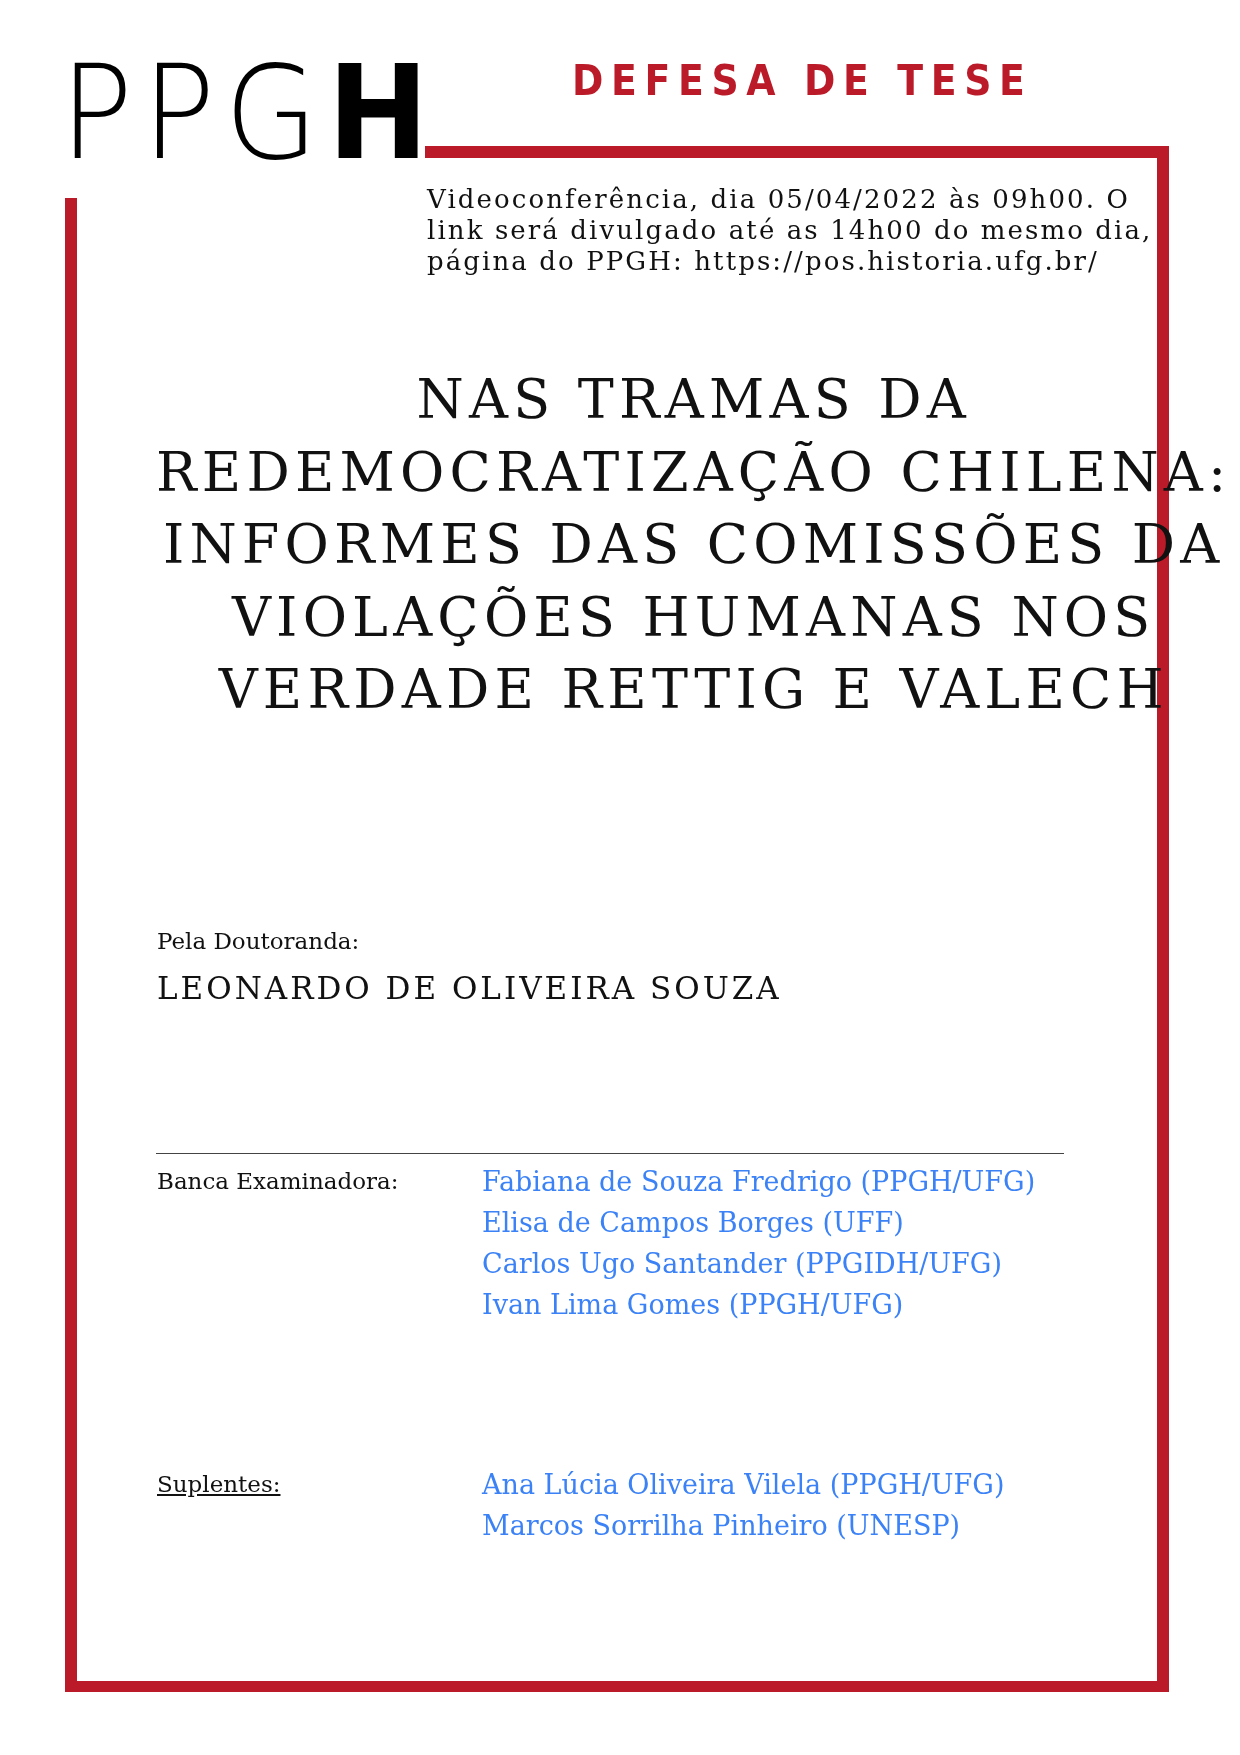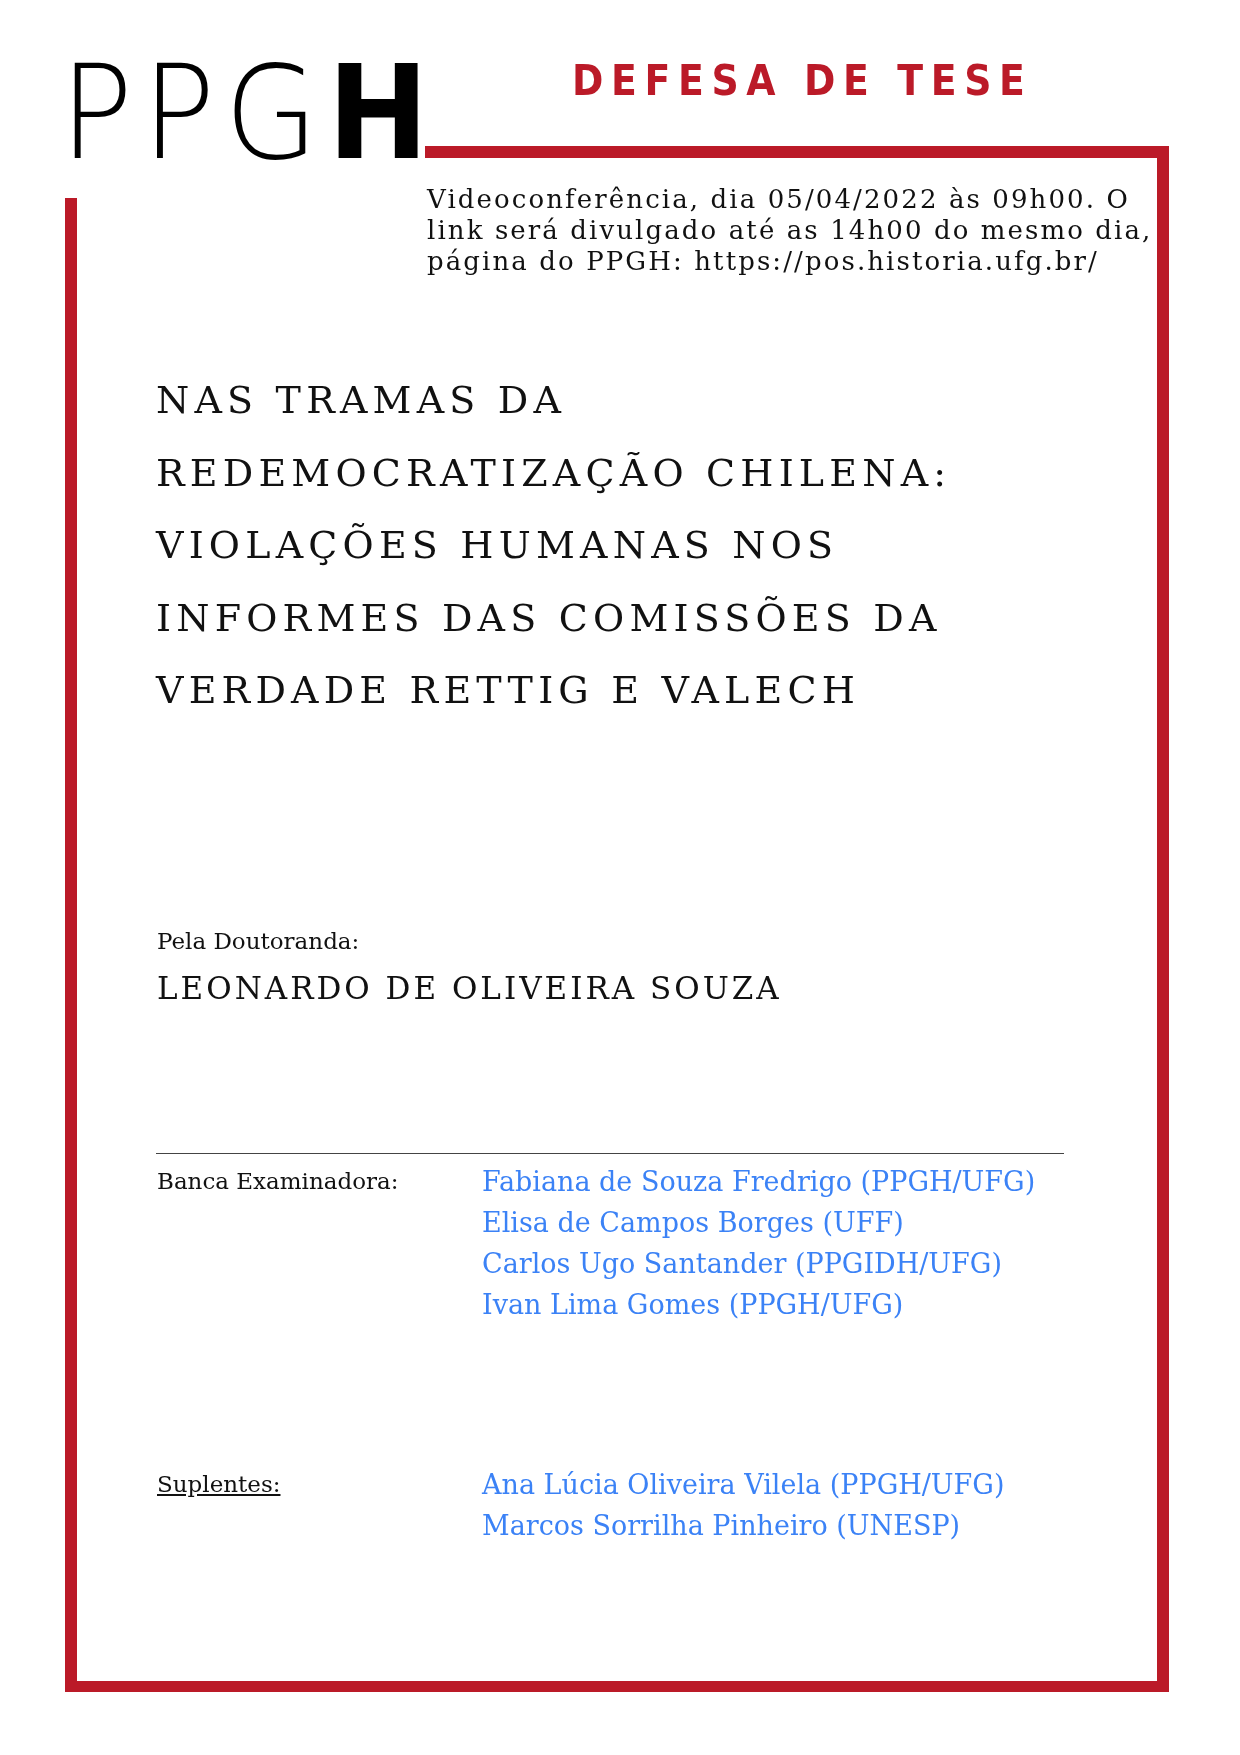--- a/index.html
+++ b/index.html
@@ -37,24 +37,25 @@
       font-family: "DejaVu Serif", serif;
       font-size: 26px;
       line-height: 31px;
       letter-spacing: 2.1px;
       color: #111;
     }
     .info div { white-space: nowrap; }
     .title {
       left: 156px; top: 364px;
       font-family: "DejaVu Serif", serif;
-      font-size: 38px;
+      font-size: 54px;
       line-height: 72.5px;
       letter-spacing: 5.2px;
       color: #111;
+      text-align: center;
     }
     .title div { white-space: nowrap; }
     .pela {
       left: 157px; top: 926px;
       font-family: "DejaVu Serif", serif;
       font-size: 23px;
       line-height: 30px;
       color: #111;
       white-space: nowrap;
     }
@@ -97,22 +98,22 @@
 
 <div class="abs info">
   <div>Videoconferência, dia 05/04/2022 às 09h00. O</div>
   <div>link será divulgado até as 14h00 do mesmo dia,</div>
   <div>página do PPGH: https://pos.historia.ufg.br/</div>
 </div>
 
 <div class="abs title">
   <div>NAS TRAMAS DA</div>
   <div>REDEMOCRATIZAÇÃO CHILENA:</div>
+  <div>INFORMES DAS COMISSÕES DA</div>
   <div>VIOLAÇÕES HUMANAS NOS</div>
-  <div>INFORMES DAS COMISSÕES DA</div>
   <div>VERDADE RETTIG E VALECH</div>
 </div>
 
 <div class="abs pela">Pela Doutoranda:</div>
 <div class="abs student">LEONARDO DE OLIVEIRA SOUZA</div>
 
 <div class="abs sep"></div>
 
 <div class="abs label" style="left:157px; top:1161px;">Banca Examinadora:</div>
 <div class="abs names" style="left:482px; top:1161px;">

